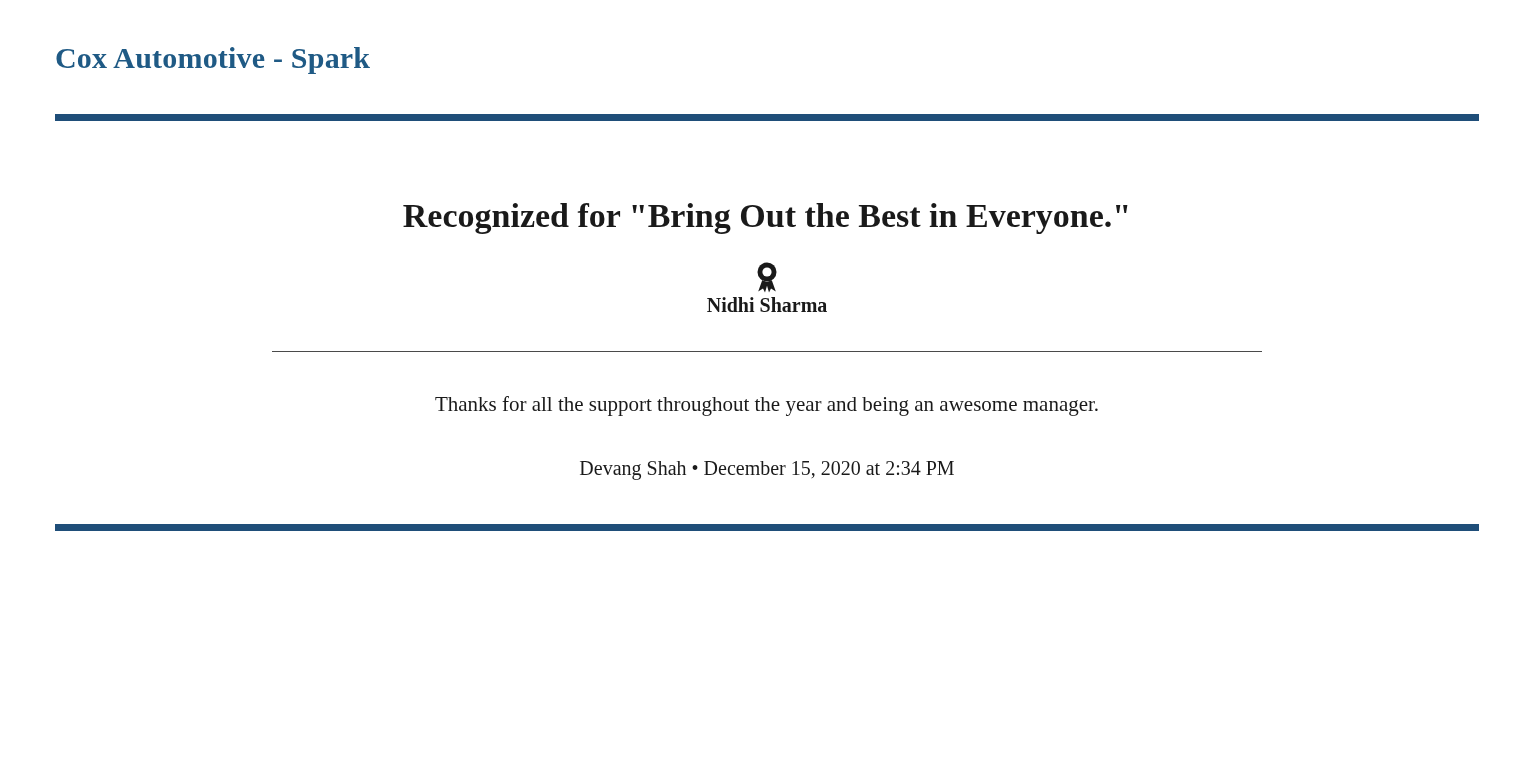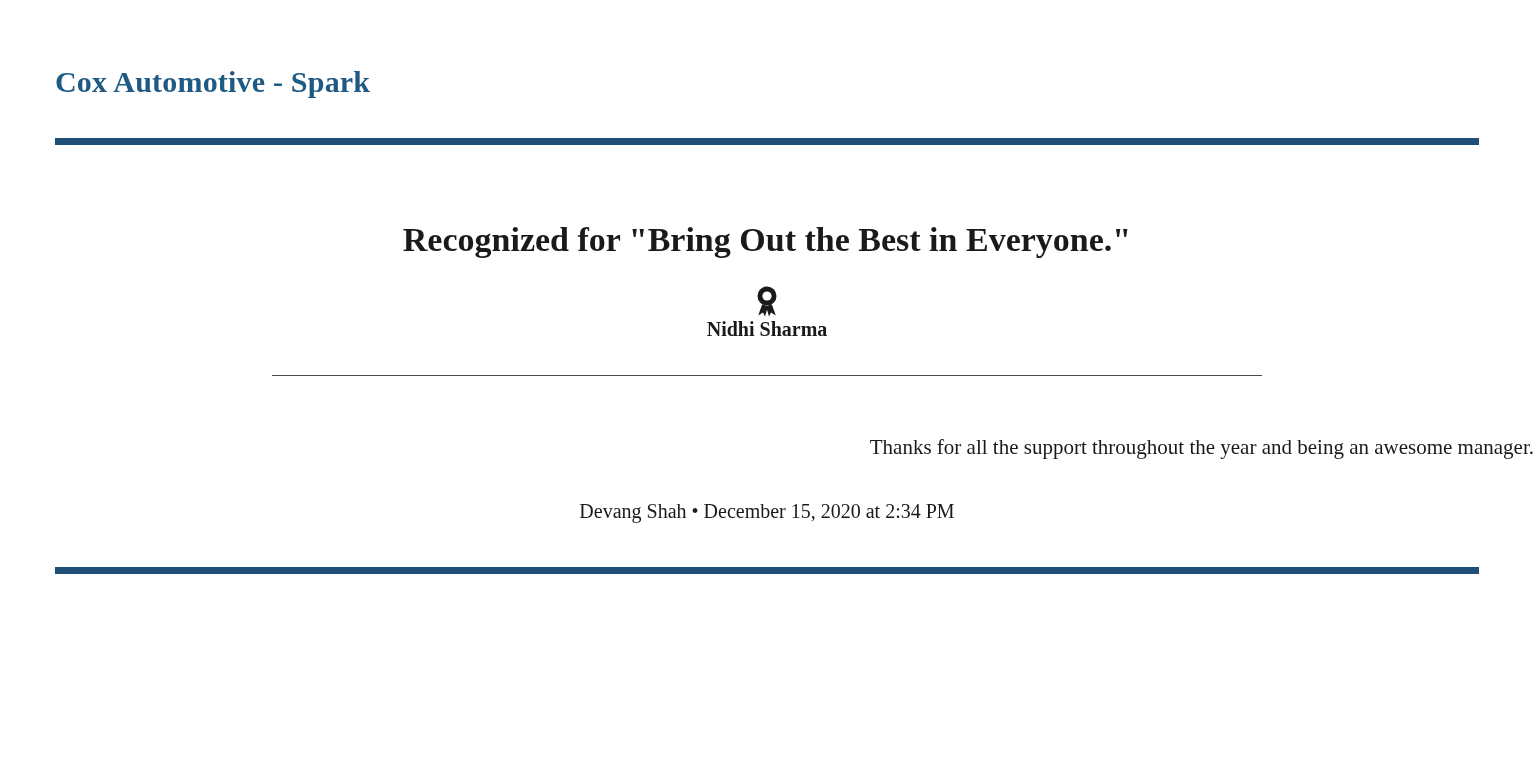--- a/index.html
+++ b/index.html
@@ -14,21 +14,21 @@
     color: #222222;
     overflow: hidden;
   }
   .page {
     position: relative;
     width: 1534px;
     height: 774px;
     box-sizing: border-box;
   }
   .brand-header {
-    padding: 64px 0 0 55px;
+    padding: 40px 0 0 55px;
   }
   .brand-title {
     font-family: "Liberation Serif", serif;
     font-size: 30px;
     font-weight: bold;
     color: #1f5a85;
     letter-spacing: 0.2px;
     line-height: 1.2;
   }
   .rule-top {
@@ -70,25 +70,24 @@
     margin-top: 34px;
     display: flex;
     justify-content: center;
   }
   .divider {
     width: 990px;
     height: 1px;
     background: #4a4a4a;
   }
   .message {
-    margin-top: 57px;
+    margin-top: 38px;
     font-size: 21px;
     color: #1a1a1a;
     line-height: 1.4;
-    text-align: right;
   }
   .meta {
     margin-top: 38px;
     font-size: 20px;
     color: #1a1a1a;
   }
   .card-bottom-space {
     height: 44px;
   }
 </style>

